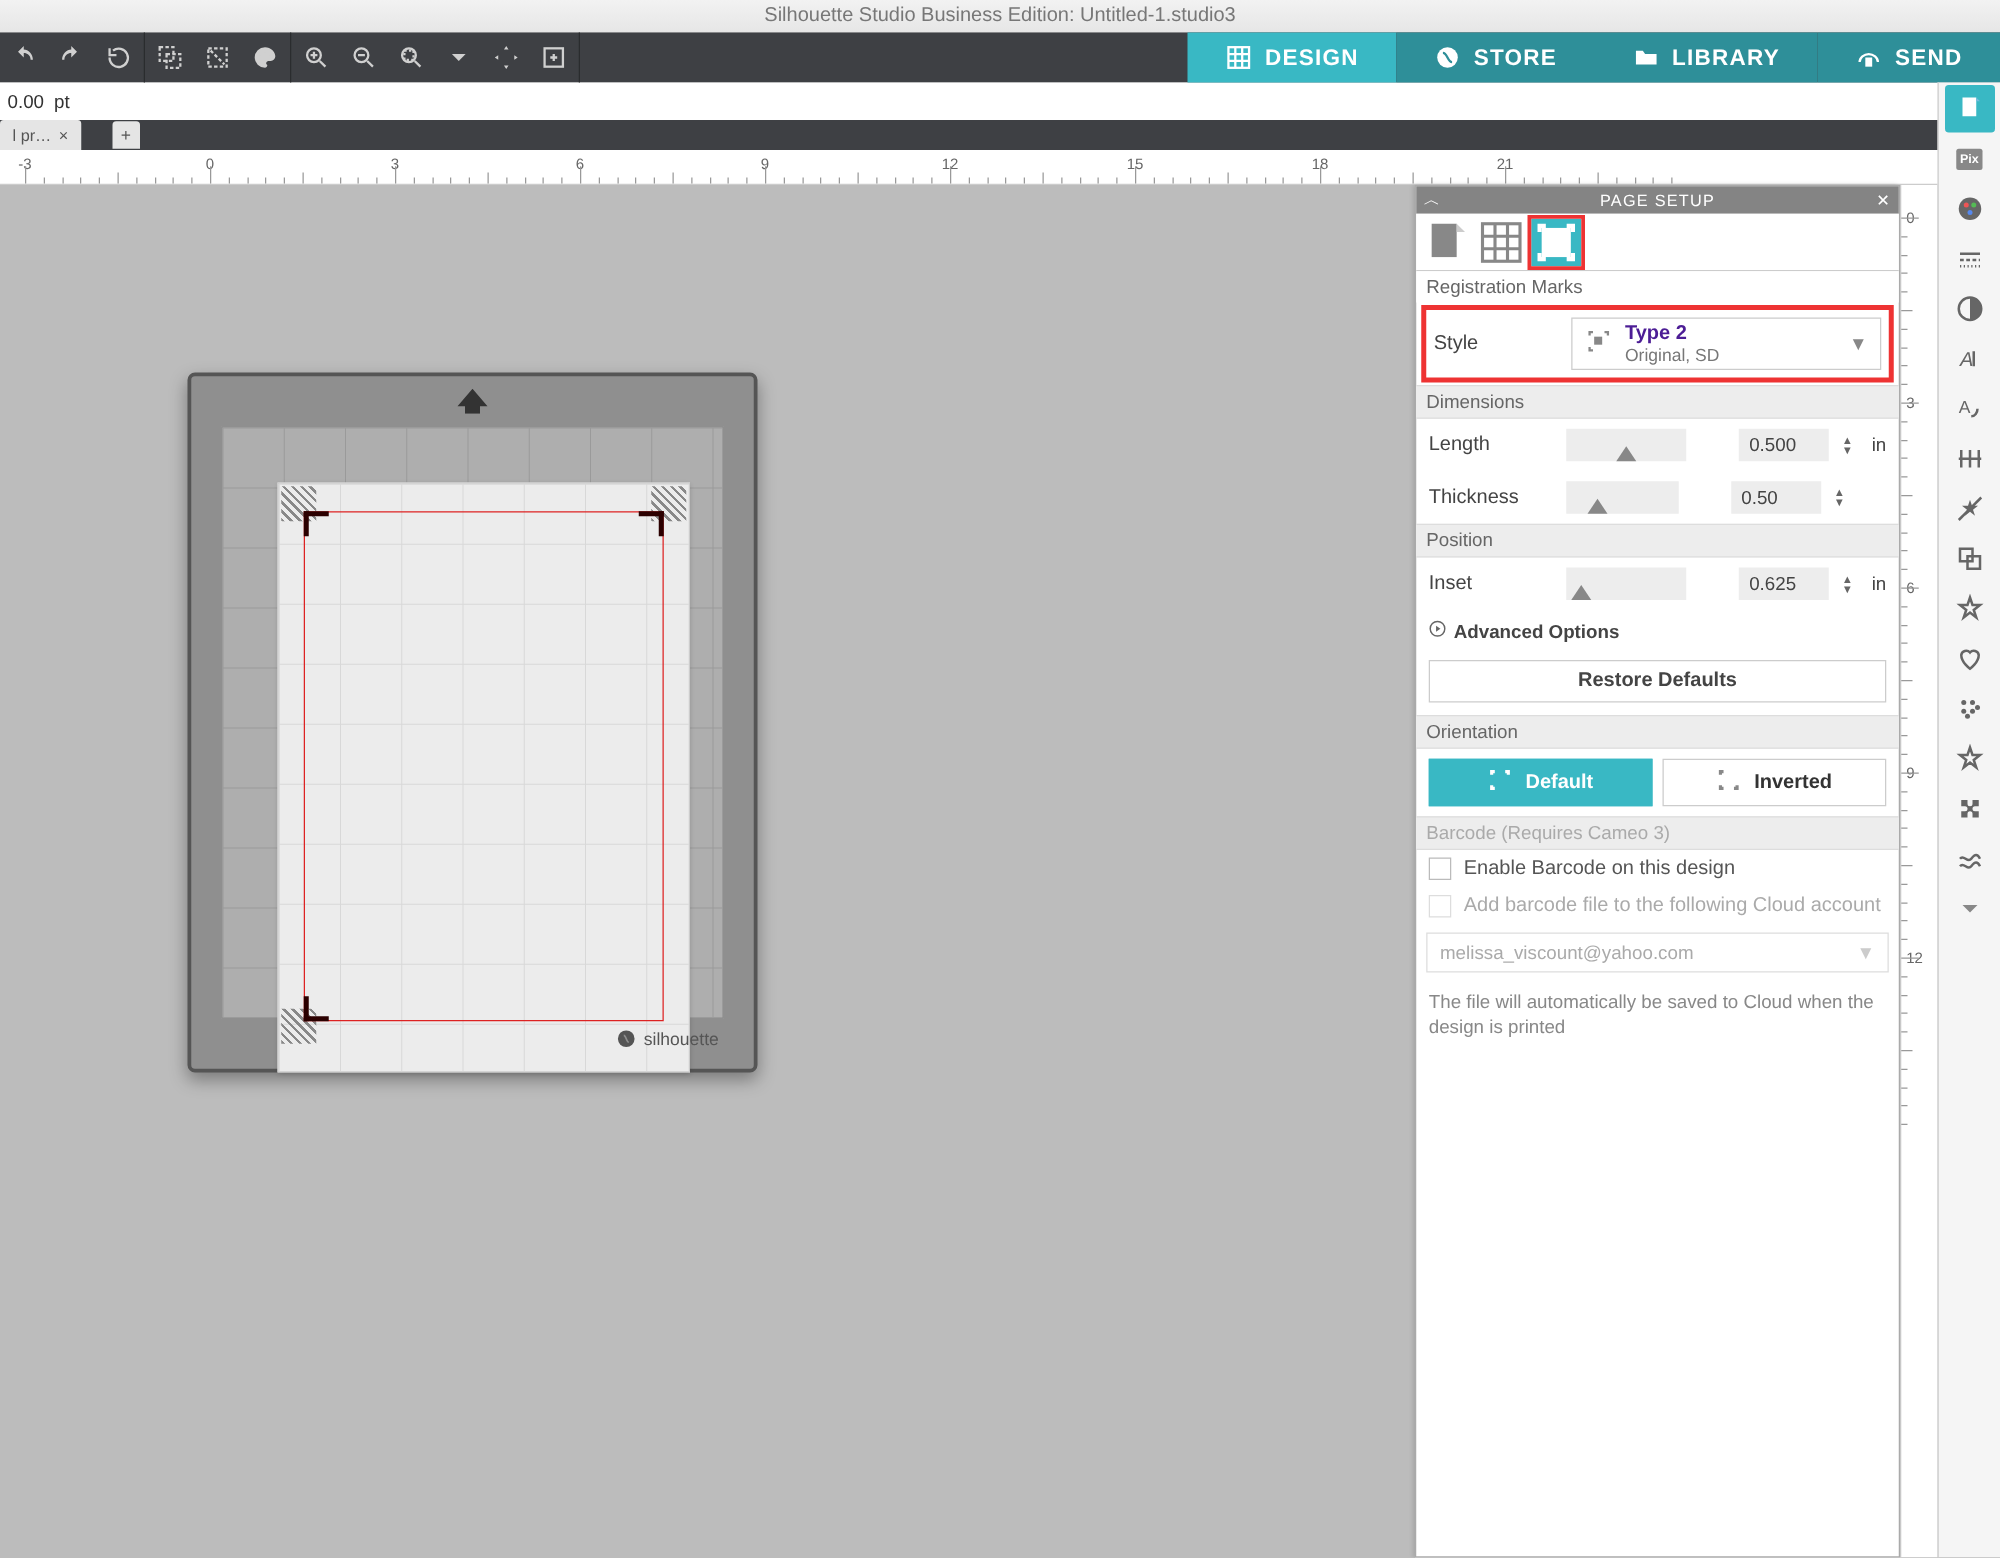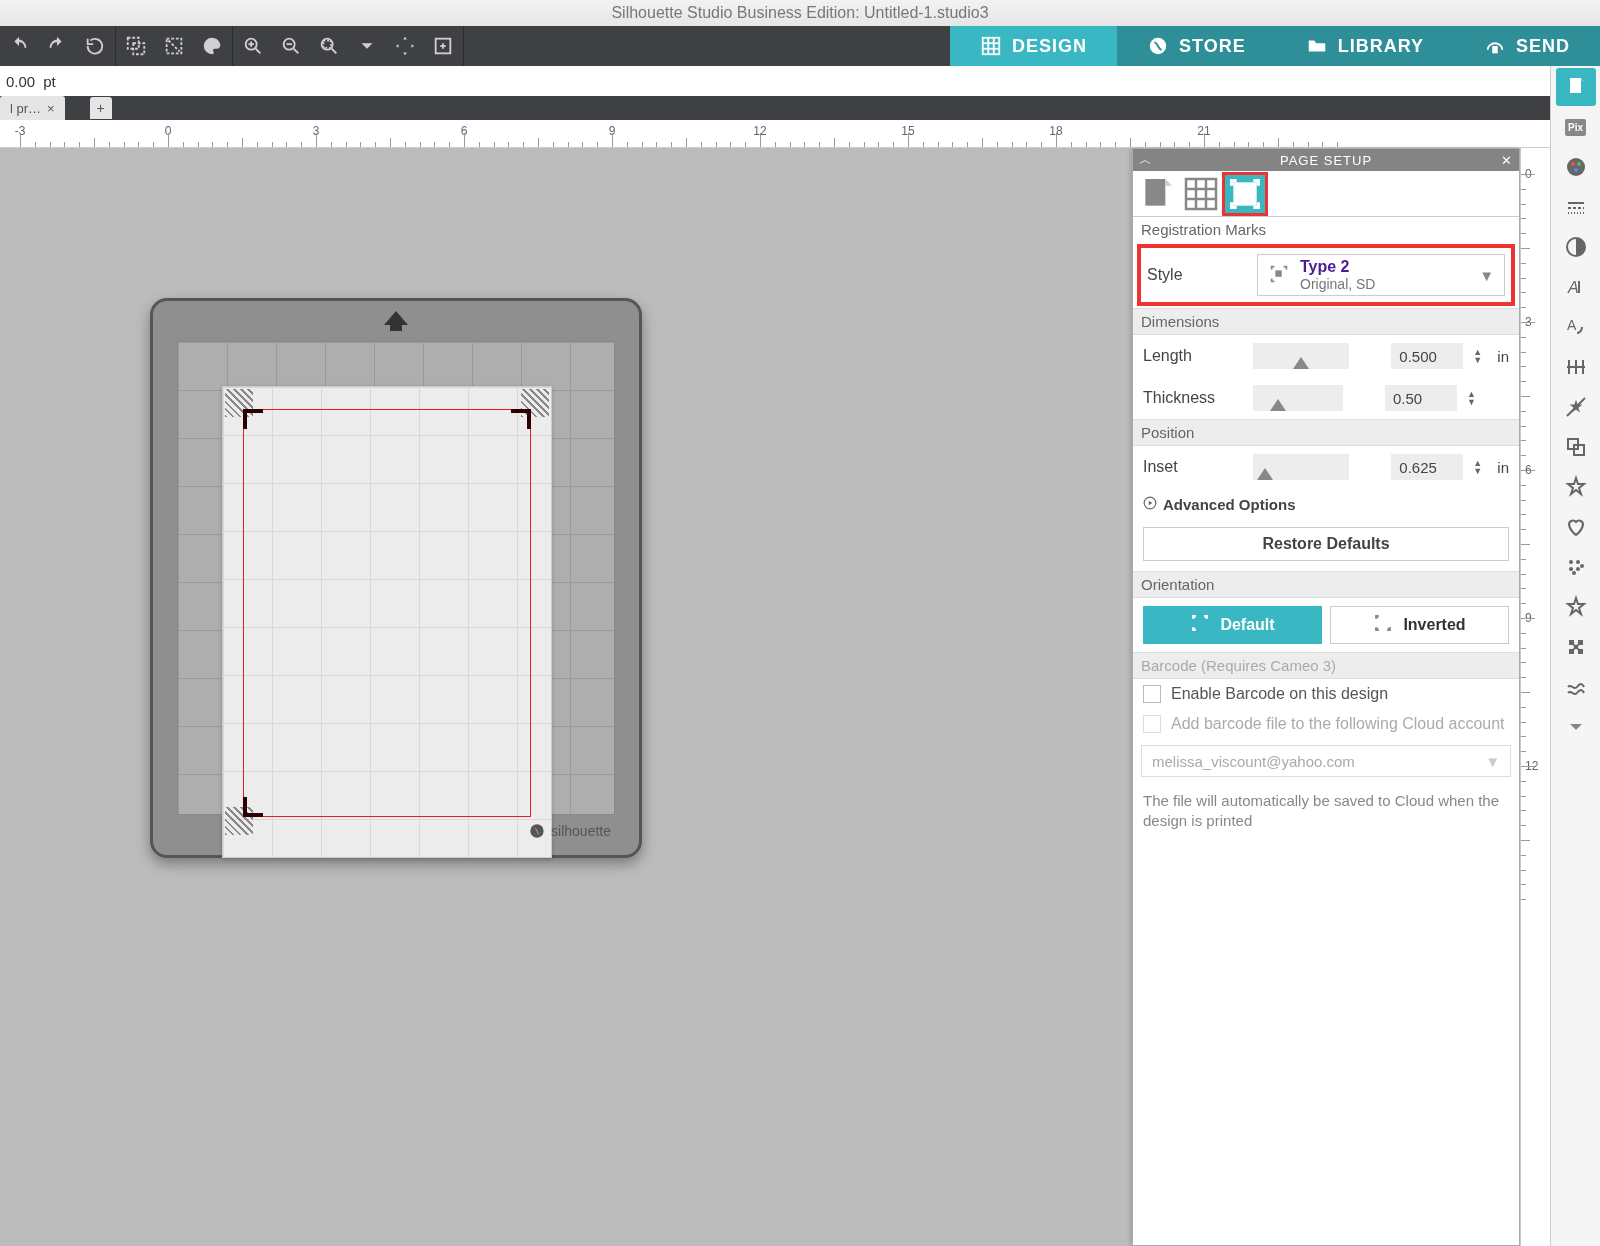--- a/index.html
+++ b/index.html
@@ -27,21 +27,21 @@
 .doc-tab-bar { height: 24px; background: #3e4044; display: flex; align-items: center; gap: 23px; }
 .doc-tab { background: #e5e5e5; border-radius: 3px 3px 0 0; height: 24px; padding: 0 10px 0 10px; display: flex; align-items: center; font-size: 13px; color: #555; gap: 6px; }
 .add-tab { background: #e5e5e5; width: 22px; height: 22px; display: flex; align-items: center; justify-content: center; font-size: 14px; color: #555; border-radius: 3px 3px 0 0; margin-left: 2px; }
 
 
 .ruler-h { height: 28px; background: #fff; position: relative; overflow: hidden; border-bottom: 1px solid #ccc; }
 .ruler-h .ticks { position: absolute; inset: 0; }
 
 
 .workspace { position: absolute; left: 0; top: 148px; right: 0; bottom: 0; background: #bcbcbc; }
-.mat-board { position: absolute; left: 150px; top: 150px; width: 492px; height: 560px; background: #8f8f8f; border: 3px solid #555; border-radius: 17px; box-shadow: 0 6px 14px rgba(0,0,0,0.35); }
+.mat-board { position: absolute; left: 150px; top: 150px; width: 456px; height: 560px; background: #8f8f8f; border: 3px solid #555; border-radius: 6px; box-shadow: 0 6px 14px rgba(0,0,0,0.35); }
 .mat-arrow { position: absolute; top: 10px; left: 50%; transform: translateX(-50%); color: #333; }
 .mat-grid { position: absolute; left: 24px; top: 40px; right: 24px; bottom: 40px; background: #aeaeae; border: 1px solid #888; }
 .mat-grid-lines { position: absolute; inset: 0; background-image: linear-gradient(#9a9a9a 1px, transparent 1px), linear-gradient(90deg,#9a9a9a 1px, transparent 1px); background-size: 49px 48px; }
 .paper { position: absolute; left: 44px; top: 44px; width: 330px; height: 472px; background: #ececec; border: 1px solid #ccc; box-shadow: 0 1px 4px rgba(0,0,0,0.2); }
 .paper-grid { position: absolute; inset: 0; background-image: linear-gradient(#d8d8d8 1px, transparent 1px), linear-gradient(90deg,#d8d8d8 1px, transparent 1px); background-size: 49px 48px; }
 .redline { position: absolute; left: 20px; top: 22px; right: 20px; bottom: 40px; border: 1px solid #d22; }
 .hatch { position: absolute; width: 28px; height: 28px; background: repeating-linear-gradient(45deg,#888 0,#888 2px,transparent 2px,transparent 5px); }
 .reg-tl { position: absolute; left: 20px; top: 22px; width: 20px; height: 20px; border-left: 4px solid #2b0000; border-top: 4px solid #2b0000; }
 .reg-tr { position: absolute; right: 20px; top: 22px; width: 20px; height: 20px; border-right: 4px solid #2b0000; border-top: 4px solid #2b0000; }
 .reg-bl { position: absolute; left: 20px; bottom: 40px; width: 20px; height: 20px; border-left: 4px solid #2b0000; border-bottom: 4px solid #2b0000; }

